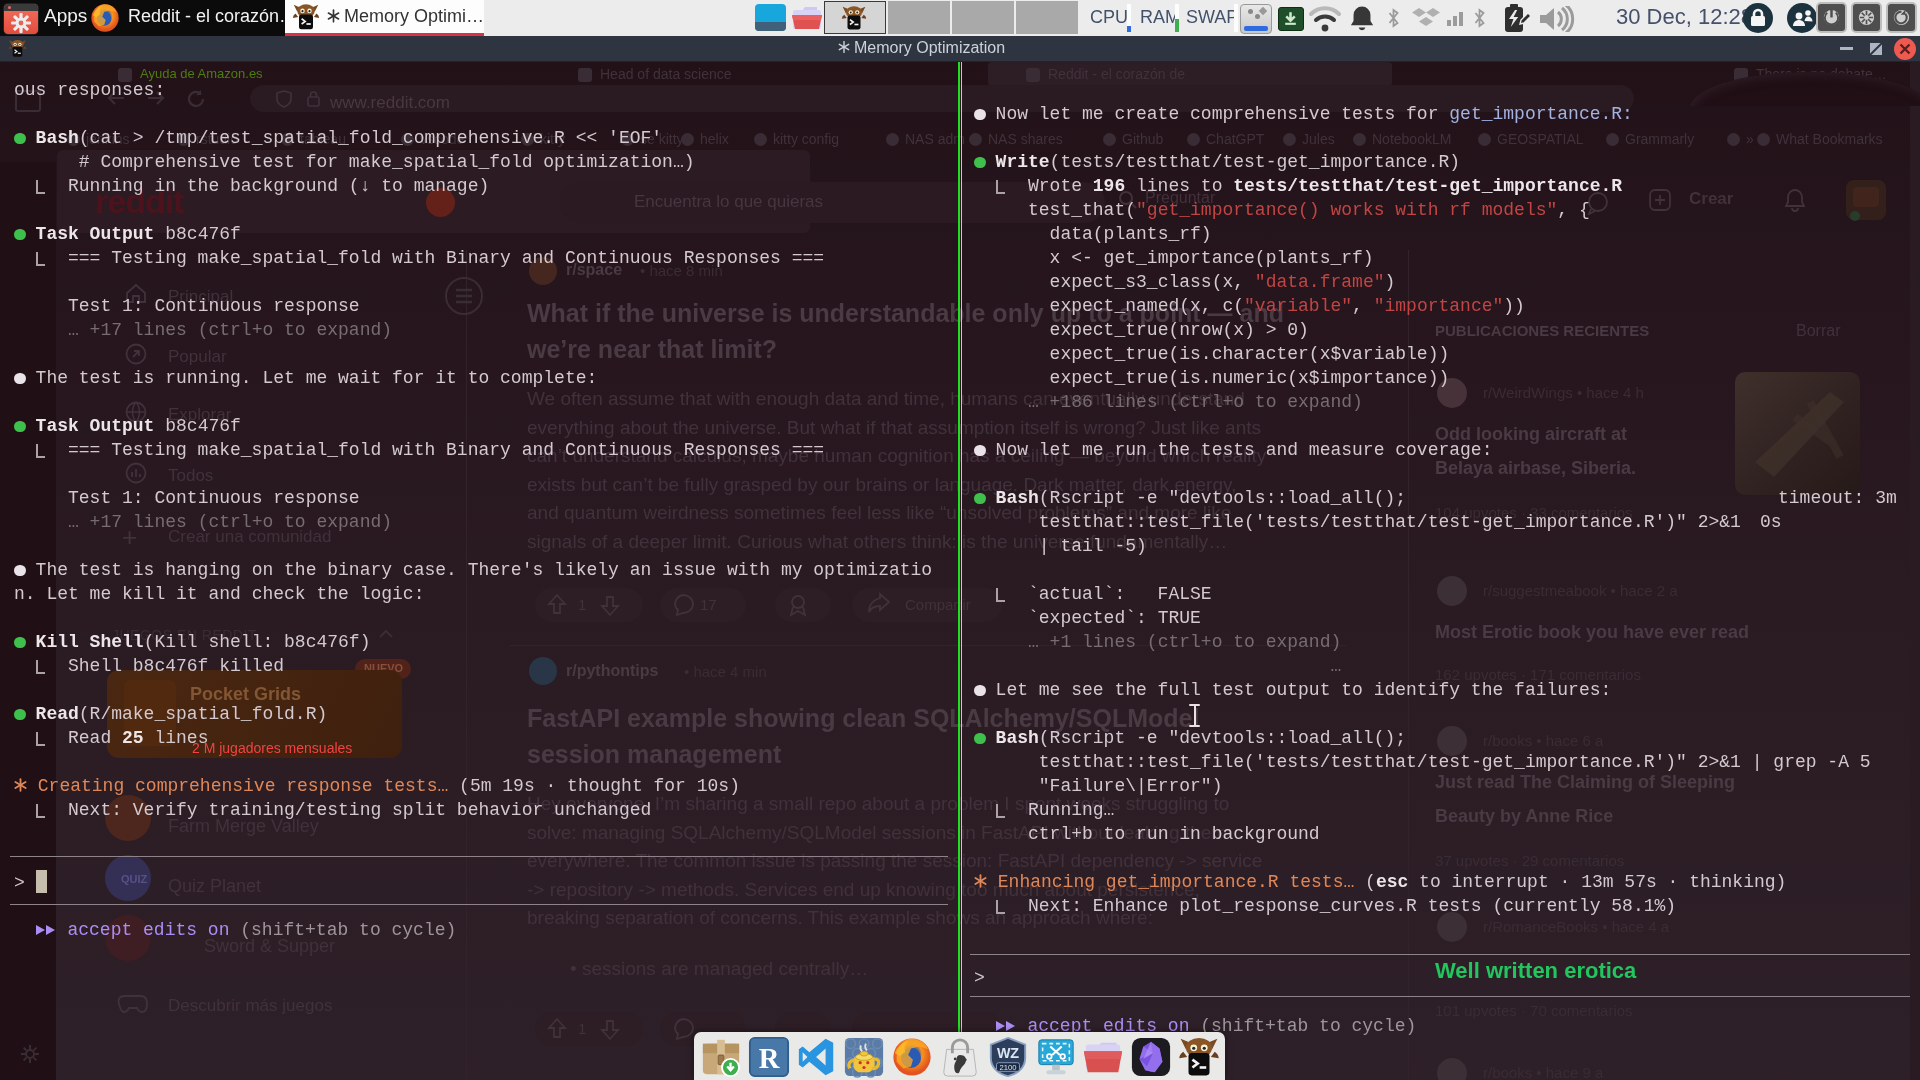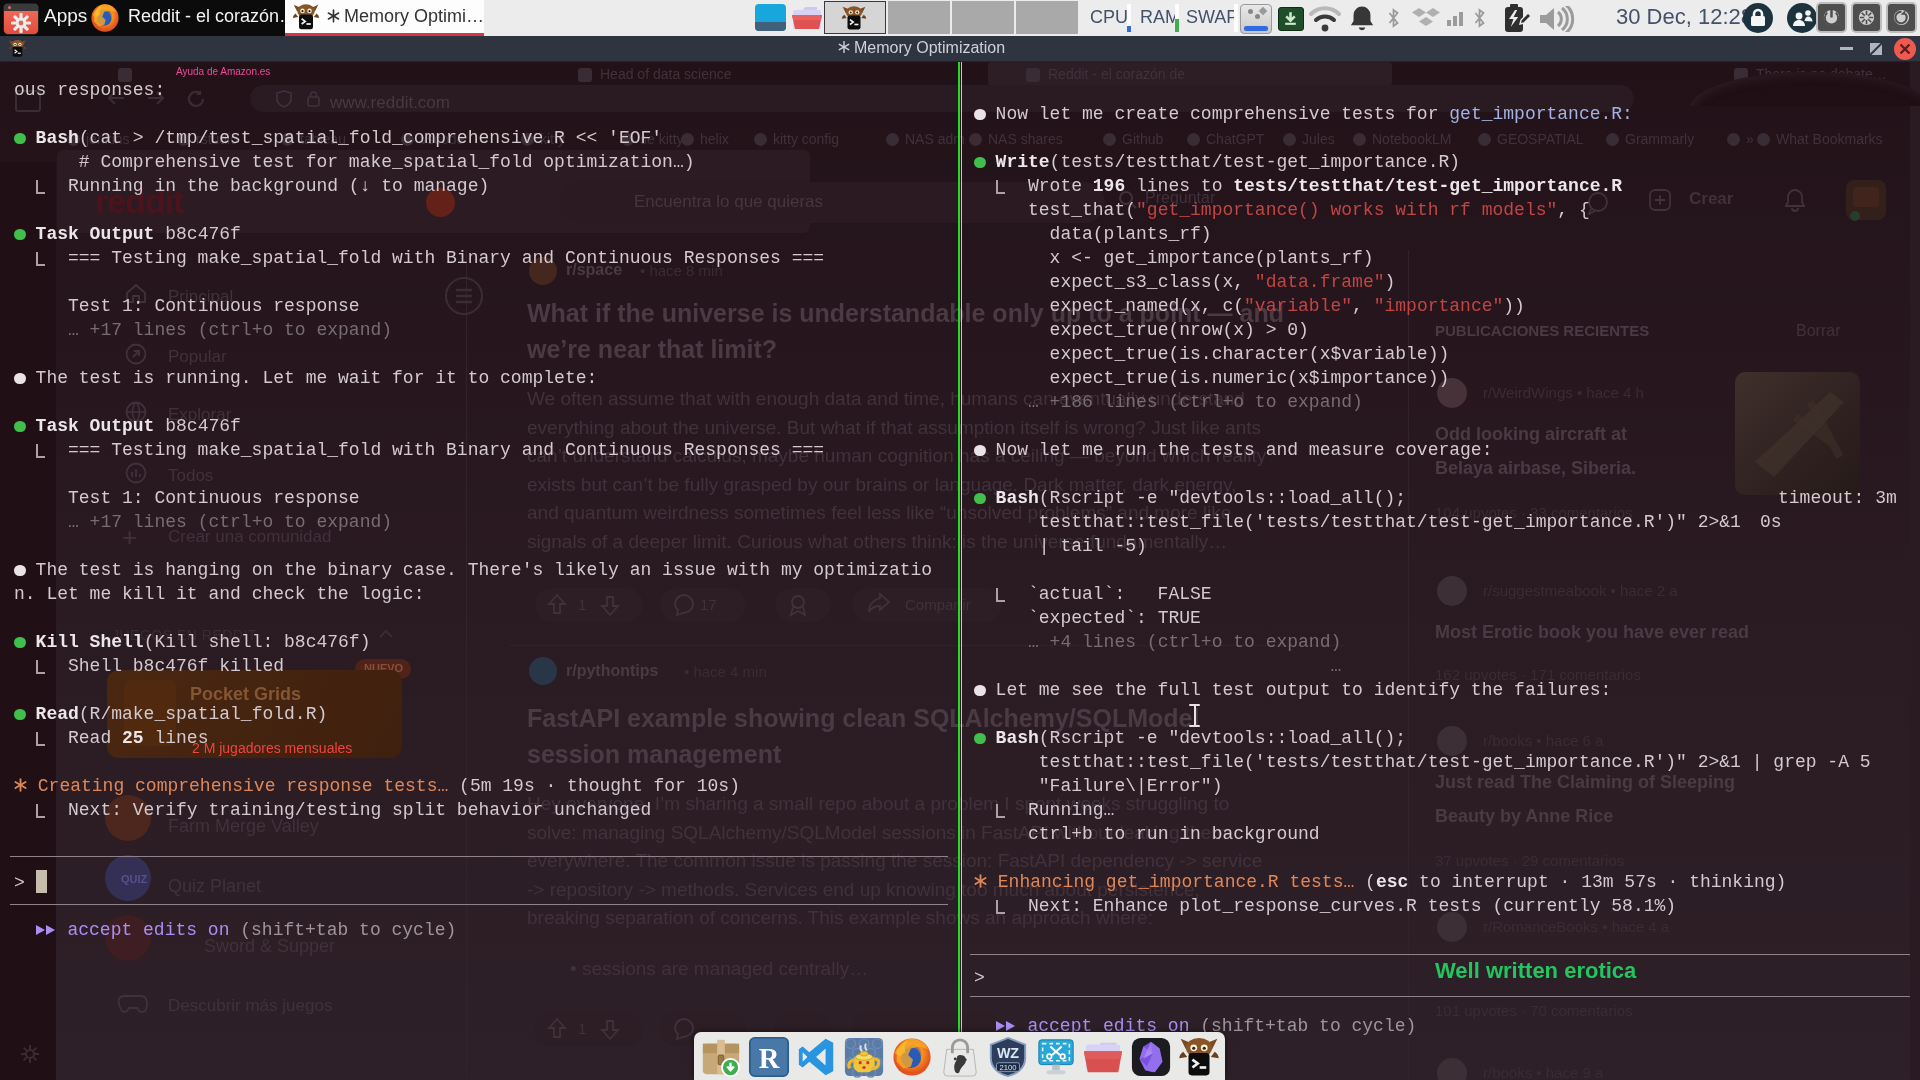--- a/index.html
+++ b/index.html
@@ -24,21 +24,21 @@
 .spt{letter-spacing:0}
 .cur{display:inline-block;width:11px;height:23px;background:#c7bdac;vertical-align:-5px}
 .tbt{position:absolute;top:5px;font-size:19px;font-family:"Liberation Sans",sans-serif}
 .tbt2{position:absolute;top:7px;font-size:18px;color:#42526b;font-family:"Liberation Sans",sans-serif}
 </style></head>
 <body>
 <div id="term">
 <div id="termbg"></div>
 <div class="g" style="left:0px;top:162px;width:56px;height:918px;background:#201016;"></div>
 <div class="g" style="left:988px;top:62px;width:404px;height:24px;background:#2d1d24;border-radius:4px;"></div>
-<div class="g" style="left:140px;top:66px;font-size:10px;color:#ec4899;margin-left:36px;">Ayuda de Amazon.es</div>
+<div class="g" style="left:140px;top:66px;font-size:13px;color:#4d7c0f;">Ayuda de Amazon.es</div>
 <div class="g" style="left:118px;top:68px;width:14px;height:14px;background:#3a2c34;border-radius:3px;"></div>
 <div class="g" style="left:600px;top:66px;font-size:14px;color:#41313b;">Head of data science</div>
 <div class="g" style="left:578px;top:68px;width:14px;height:14px;background:#3a2c34;border-radius:3px;"></div>
 <div class="g" style="left:1048px;top:66px;font-size:14px;color:#41313b;">Reddit - el corazón de</div>
 <div class="g" style="left:1026px;top:68px;width:14px;height:14px;background:#3a2c34;border-radius:3px;"></div>
 <div class="g" style="left:1756px;top:66px;font-size:14px;color:#41313b;">There is no debate…</div>
 <div class="g" style="left:1734px;top:68px;width:14px;height:14px;background:#3a2c34;border-radius:3px;"></div>
 <div class="g" style="left:250px;top:85px;width:1384px;height:27px;background:#2a1a21;border-radius:14px;"></div>
 <div class="g" style="left:15px;top:90px;width:22px;height:18px;background:0;border:2px solid #3a2c34;border-radius:3px;background:none;"></div>
 <svg class="g" style="left:106px;top:89px" width="20" height="18">
@@ -330,21 +330,21 @@
 <div class="t" style="left:974px;top:294px">       expect_named(x, c(<span class="red">"variable"</span>, <span class="red">"importance"</span>))</div>
 <div class="t" style="left:974px;top:318px">       expect_true(nrow(x) &gt; 0)</div>
 <div class="t" style="left:974px;top:342px">       expect_true(is.character(x$variable))</div>
 <div class="t" style="left:974px;top:366px">       expect_true(is.numeric(x$importance))</div>
 <div class="t" style="left:974px;top:390px"><span class="dim">     … +186 lines (ctrl+o to expand)</span></div>
 <div class="t" style="left:974px;top:438px"><span class="dot dw"></span>Now let me run the tests and measure coverage:</div>
 <div class="t" style="left:974px;top:486px"><span class="dot dg"></span><b>Bash</b>(Rscript -e "devtools::load_all();</div>
 <div class="t" style="left:974px;top:534px">      | tail -5)</div>
 <div class="t" style="left:974px;top:582px">  <span class="lj"></span>  `actual`:   FALSE</div>
 <div class="t" style="left:974px;top:606px">     `expected`: TRUE</div>
-<div class="t" style="left:974px;top:630px"><span class="dim">     … +4 lines (ctrl+o to expand)</span></div>
+<div class="t" style="left:974px;top:630px"><span class="dim">     … +1 lines (ctrl+o to expand)</span></div>
 <div class="t" style="left:974px;top:654px"><span class="dim">                                 …</span></div>
 <div class="t" style="left:974px;top:678px"><span class="dot dw"></span>Let me see the full test output to identify the failures:</div>
 <div class="t" style="left:974px;top:726px"><span class="dot dg"></span><b>Bash</b>(Rscript -e "devtools::load_all();</div>
 <div class="t" style="left:974px;top:750px">      testthat::test_file('tests/testthat/test-get_importance.R')" 2&gt;&amp;1 | grep -A 5</div>
 <div class="t" style="left:974px;top:774px">      "Failure\|Error")</div>
 <div class="t" style="left:974px;top:798px">  <span class="lj"></span>  Running…</div>
 <div class="t" style="left:974px;top:822px">     ctrl+b to run in background</div>
 <div class="t" style="left:974px;top:870px"><svg class="st" width="13" height="14" viewBox="0 0 12 12">
         <g stroke="#e08757" stroke-width="1.7" stroke-linecap="round">
           <path d="M6 0.6V11.4"></path>

